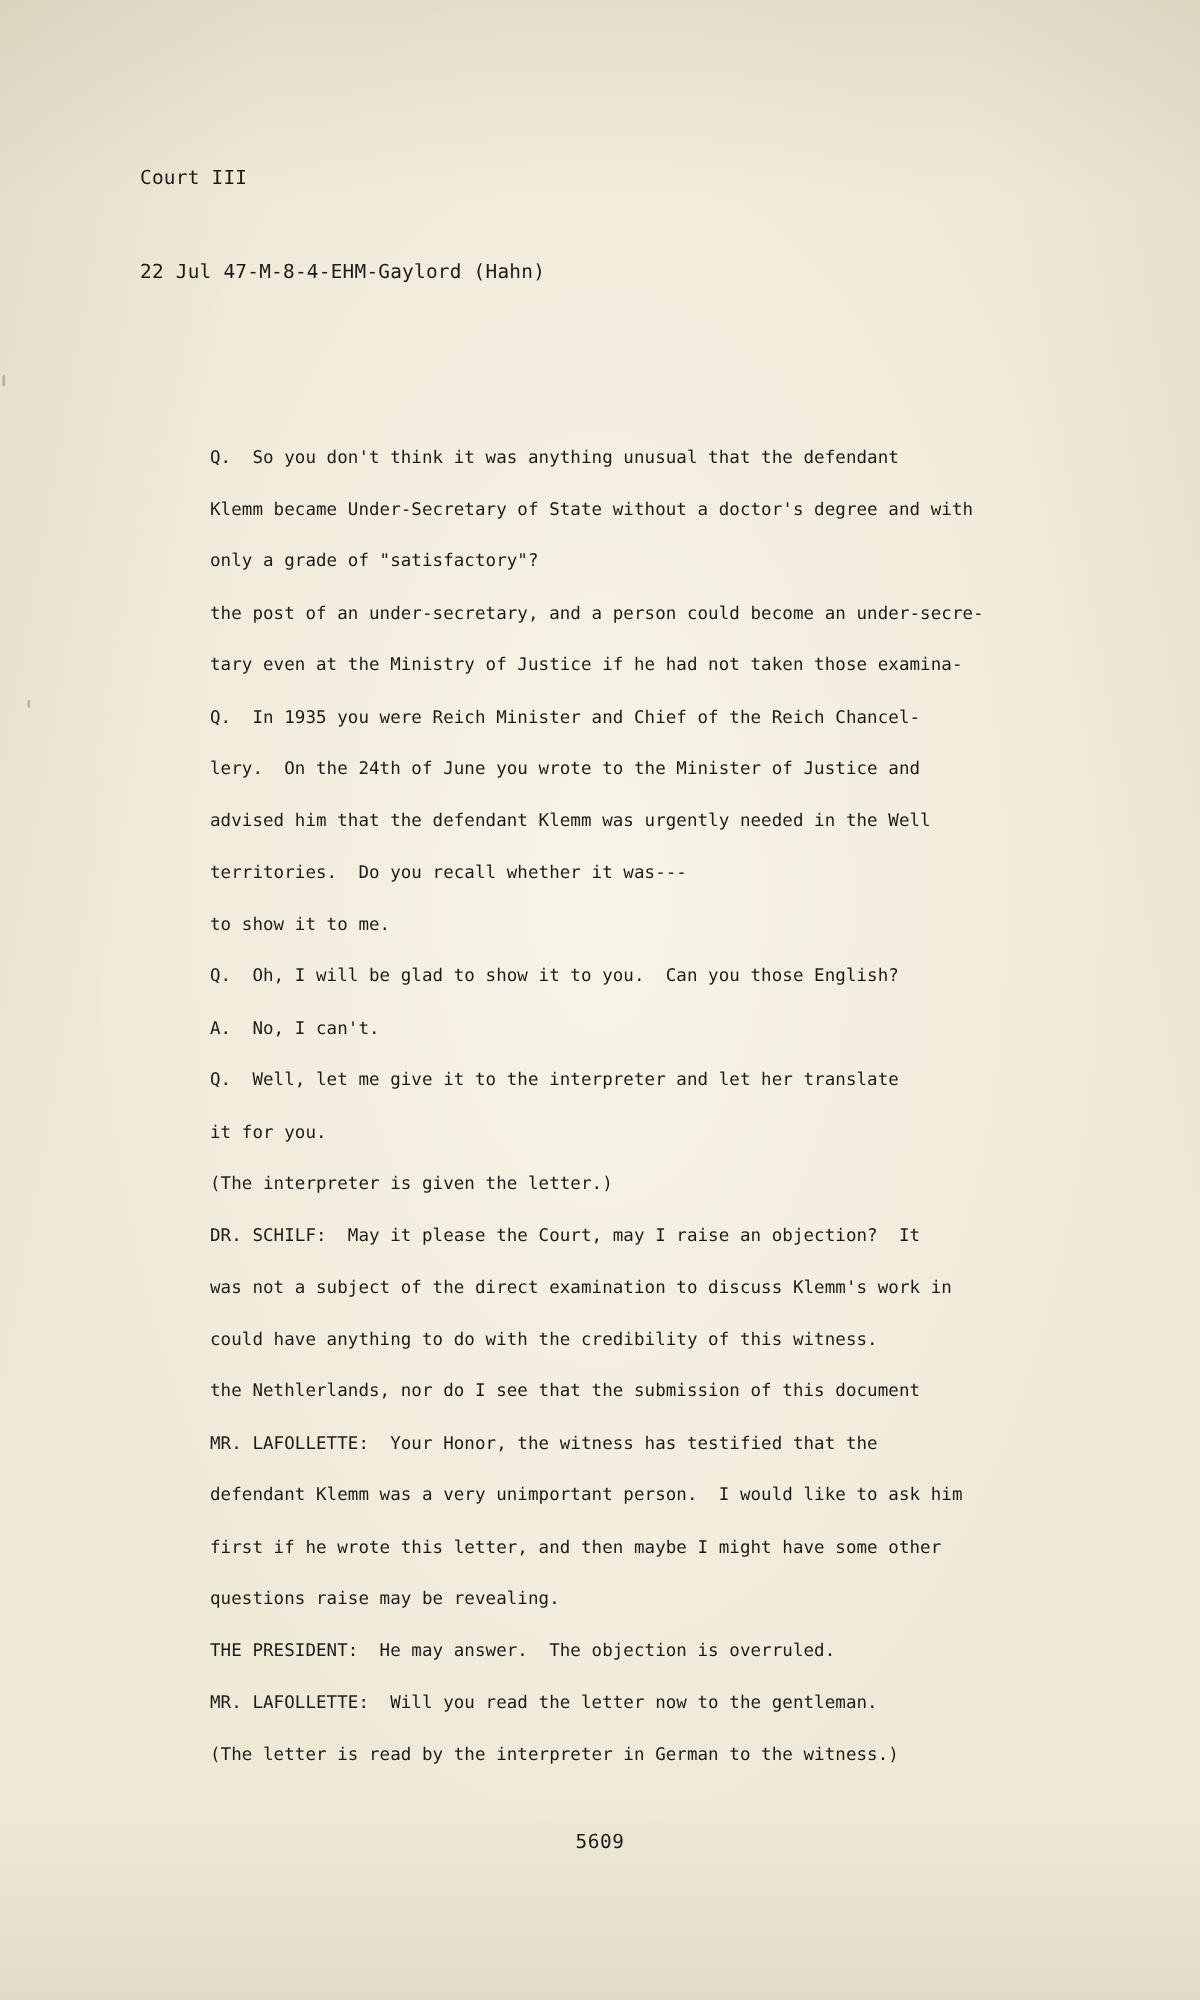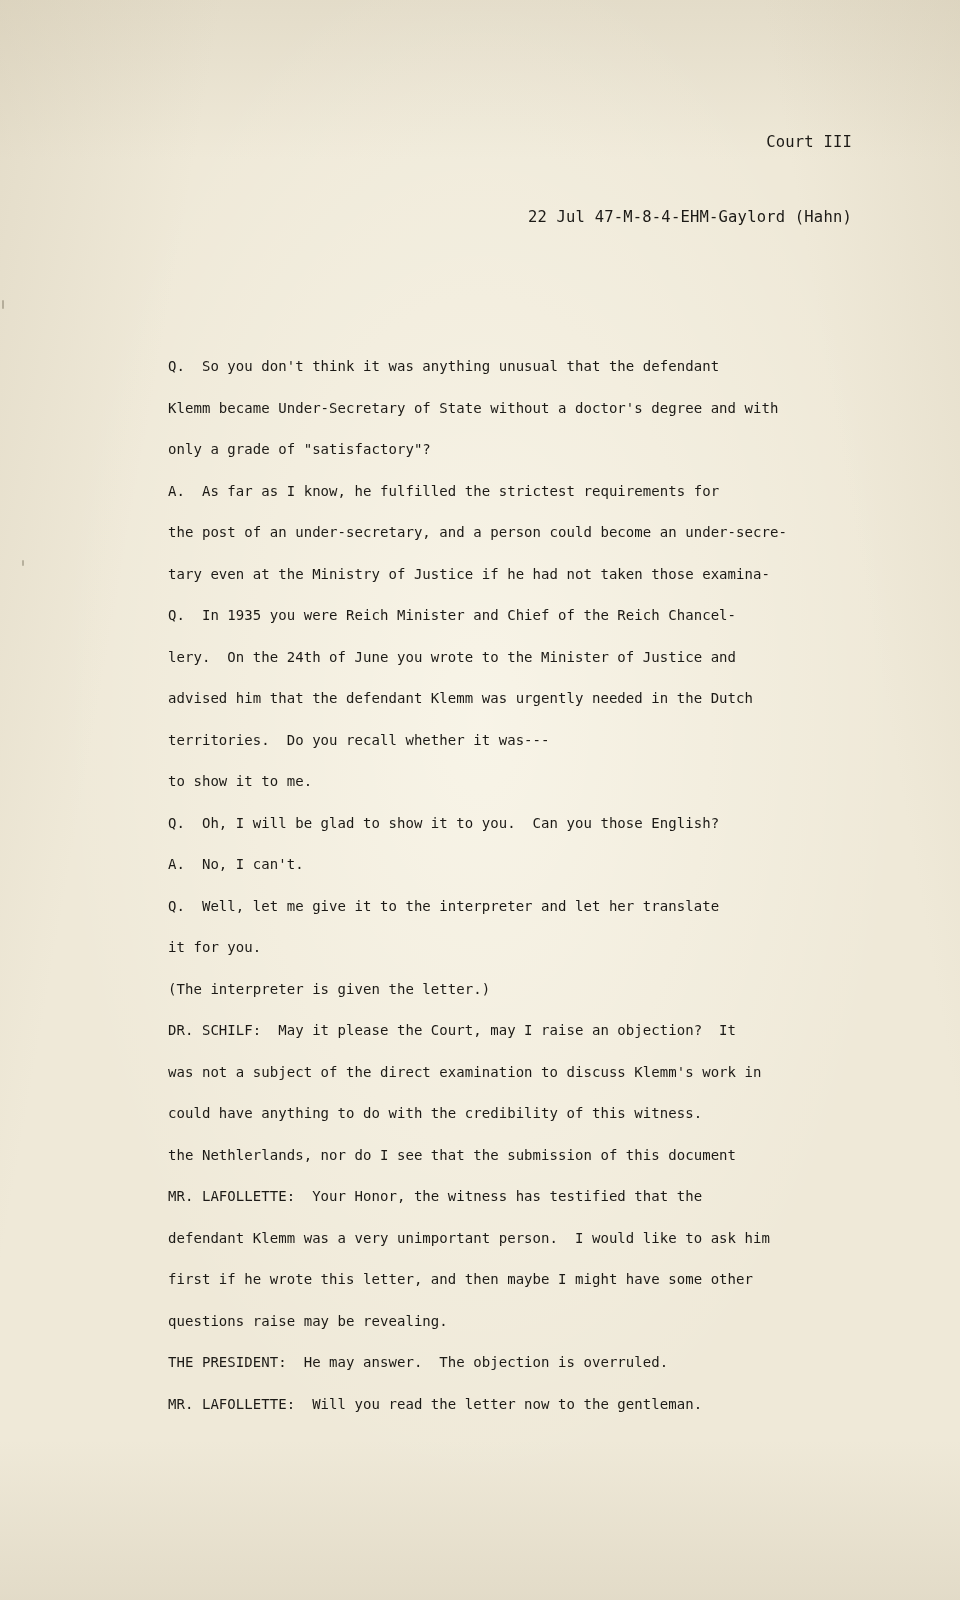--- a/index.html
+++ b/index.html
@@ -34,21 +34,20 @@
   }
   .header {
     font-size: 15.5px;
     line-height: 25px;
     letter-spacing: 0.2px;
     margin-bottom: 66px;
     white-space: pre;
   }
   .header div {
     white-space: pre;
-    text-align: right;
   }
   .body-text {
     font-size: 14px;
     line-height: 41.5px;
     letter-spacing: 0.05px;
   }
   .para {
     margin: 0;
     text-indent: 56px;
     white-space: normal;
@@ -89,28 +88,27 @@
     <div>22 Jul 47-M-8-4-EHM-Gaylord (Hahn)</div>
   </div>
 
   <div class="body-text" id="body">
       <div class="para">
         <span class="ln first">Q.  So you don't think it was anything unusual that the defendant</span>
         <span class="ln">Klemm became Under-Secretary of State without a doctor's degree and with</span>
         <span class="ln">only a grade of "satisfactory"?</span>
       </div>
       <div class="para">
-        <span class="ln first">A.  As far as I know, he fulfilled the strictest requirements for</span>
         <span class="ln">the post of an under-secretary, and a person could become an under-secre-</span>
         <span class="ln">tary even at the Ministry of Justice if he had not taken those examina-</span>
       </div>
       <div class="para">
         <span class="ln first">Q.  In 1935 you were Reich Minister and Chief of the Reich Chancel-</span>
         <span class="ln">lery.  On the 24th of June you wrote to the Minister of Justice and</span>
-        <span class="ln">advised him that the defendant Klemm was urgently needed in the Dutch</span>
+        <span class="ln">advised him that the defendant Klemm was urgently needed in the Well</span>
         <span class="ln">territories.  Do you recall whether it was---</span>
       </div>
       <div class="para">
         <span class="ln">to show it to me.</span>
       </div>
       <div class="para">
         <span class="ln first">Q.  Oh, I will be glad to show it to you.  Can you those English?</span>
       </div>
       <div class="para">
         <span class="ln first">A.  No, I can't.</span>
@@ -133,18 +131,22 @@
         <span class="ln">defendant Klemm was a very unimportant person.  I would like to ask him</span>
         <span class="ln">first if he wrote this letter, and then maybe I might have some other</span>
         <span class="ln">questions raise may be revealing.</span>
       </div>
       <div class="para">
         <span class="ln first">THE PRESIDENT:  He may answer.  The objection is overruled.</span>
       </div>
       <div class="para">
         <span class="ln first">MR. LAFOLLETTE:  Will you read the letter now to the gentleman.</span>
       </div>
+      <div class="para">
+        <span class="ln first">(The letter is read by the interpreter in German to the witness.)</span>
+      </div>
     </div>
 
+  <div class="pagenum">5609</div>
 
   <div class="speck" style="left:2px; top:300px;"></div>
   <div class="speck" style="left:22px; top:560px; height:6px;"></div>
 </div>
 
 </body></html>

